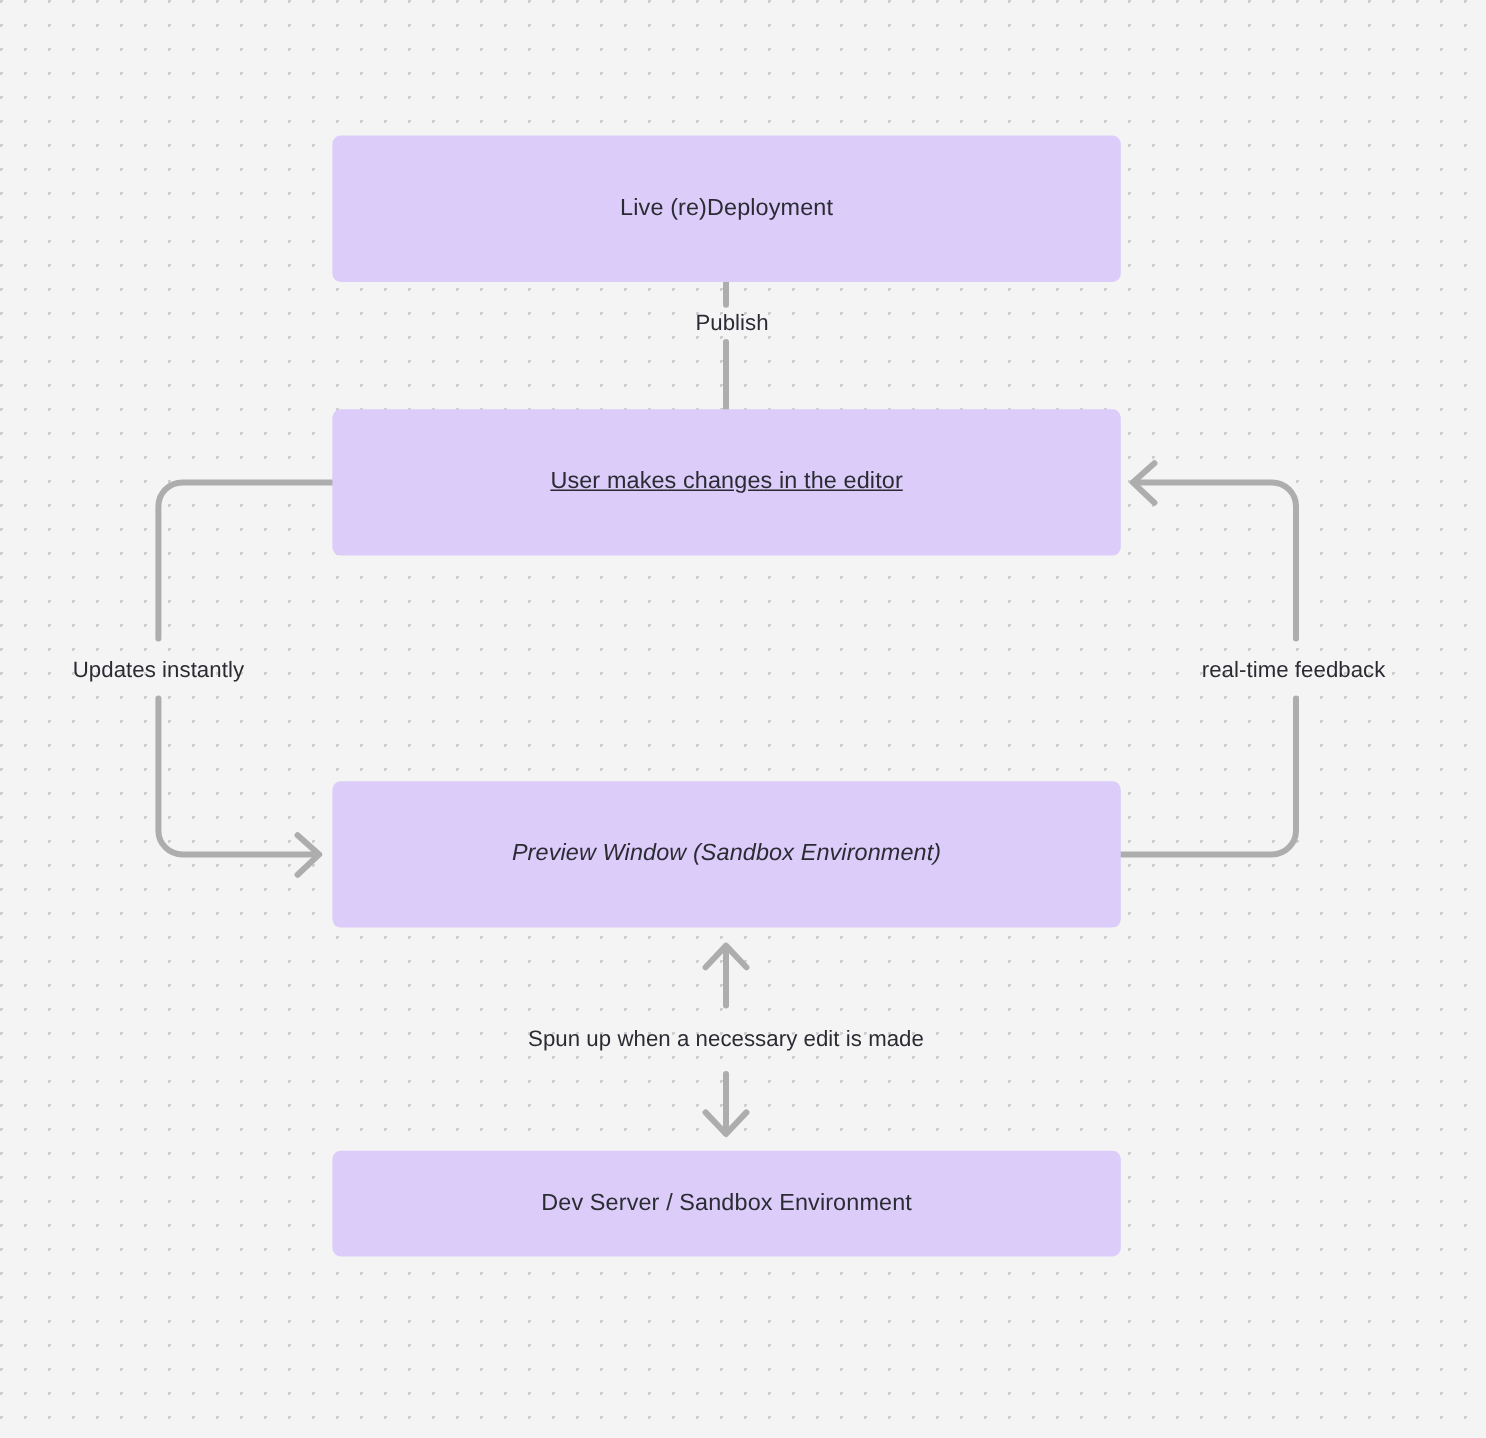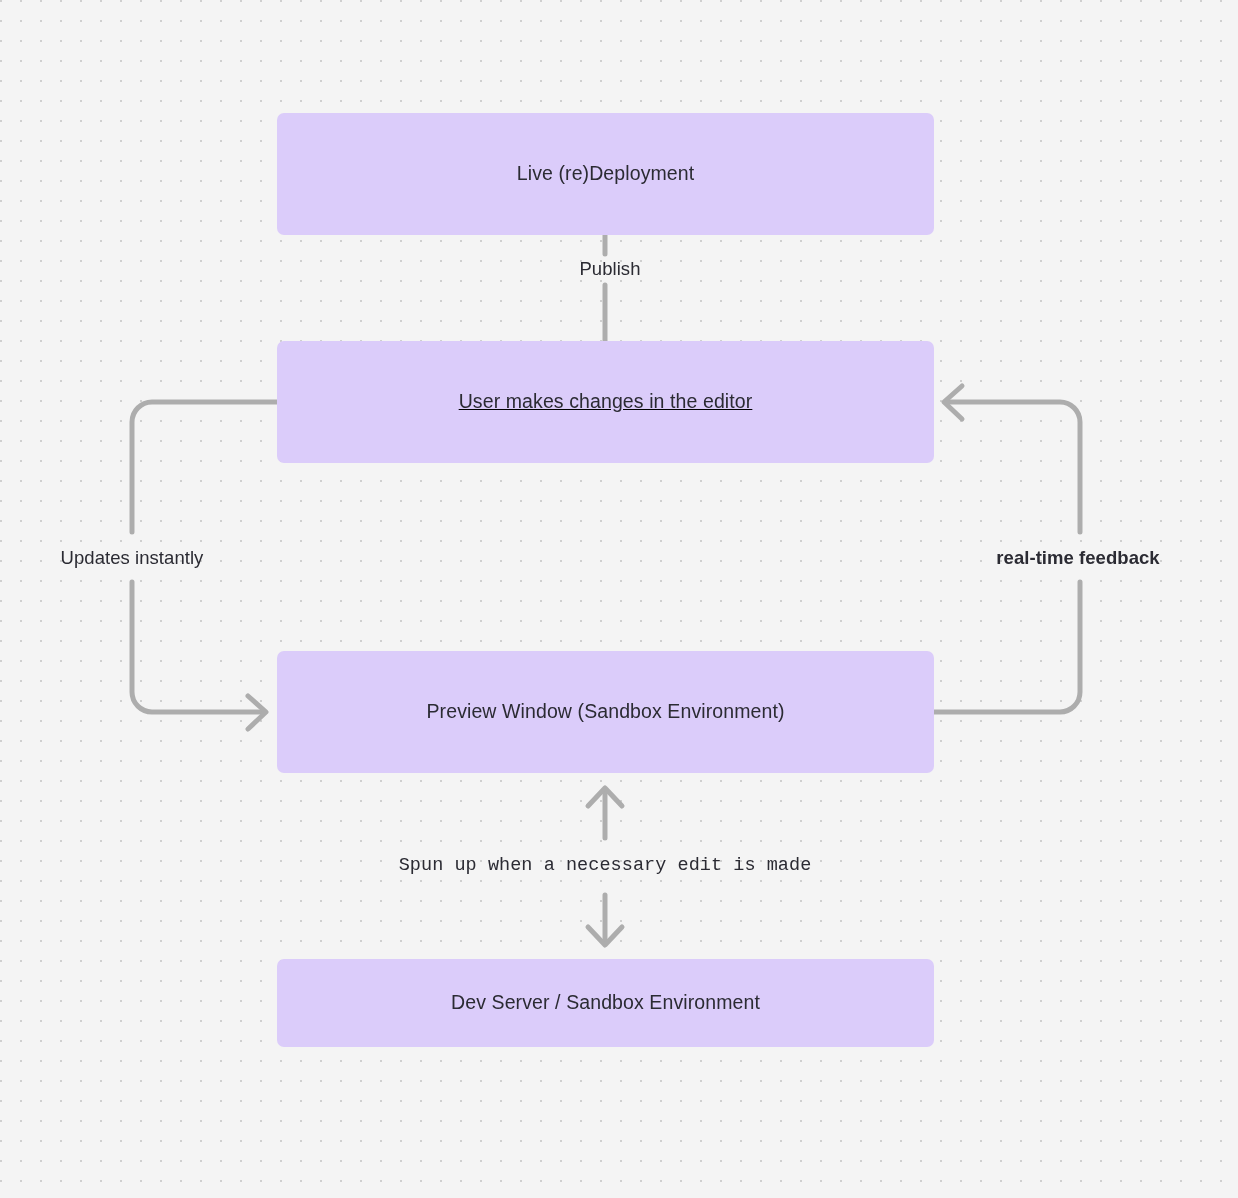--- a/index.html
+++ b/index.html
@@ -58,40 +58,40 @@
     font-size: 19.5px;
     font-family: "Liberation Sans", sans-serif;
     letter-spacing: 0.1px;
     line-height: 1.2;
     white-space: nowrap;
     text-align: center;
   }
 
   #node-live-deployment { left: 277px; top: 73px;  width: 657px; height: 122px; margin-top: 40px; }
   #node-user-edits      { left: 277px; top: 341px; width: 657px; height: 122px; text-decoration: underline; }
-  #node-preview-window  { left: 277px; top: 651px; width: 657px; height: 122px; }
+  #node-preview-window  { left: 277px; top: 651px; width: 657px; height: 122px; font-style: italic; }
   #node-dev-server      { left: 277px; top: 959px; width: 657px; height: 88px; }
 
   
   .edge-label {
     position: absolute;
     color: #2b2b33;
     font-size: 18.5px;
     font-family: "Liberation Sans", sans-serif;
     white-space: nowrap;
     line-height: 1;
     letter-spacing: 0.05px;
     transform: translate(-50%, -50%);
     padding: 2px 6px;
   }
 
   #label-publish        { left: 574px;  top: 269px; margin-left: 36px; }
   #label-updates        { left: 132px;  top: 558px; }
-  #label-feedback       { left: 1078px; top: 558px; font-weight: bold; }
-  #label-spun-up        { left: 605px;  top: 866px; font-family: Liberation Mono, monospace; }
+  #label-feedback       { left: 1078px; top: 558px; }
+  #label-spun-up        { left: 605px;  top: 866px; }
 </style>
 </head>
 <body>
 
 <div id="canvas">
 
   <svg id="edges" viewBox="0 0 1238 1198" width="1238" height="1198">
 
     <g>
       <path d="M 605 341 L 605 285"></path>

